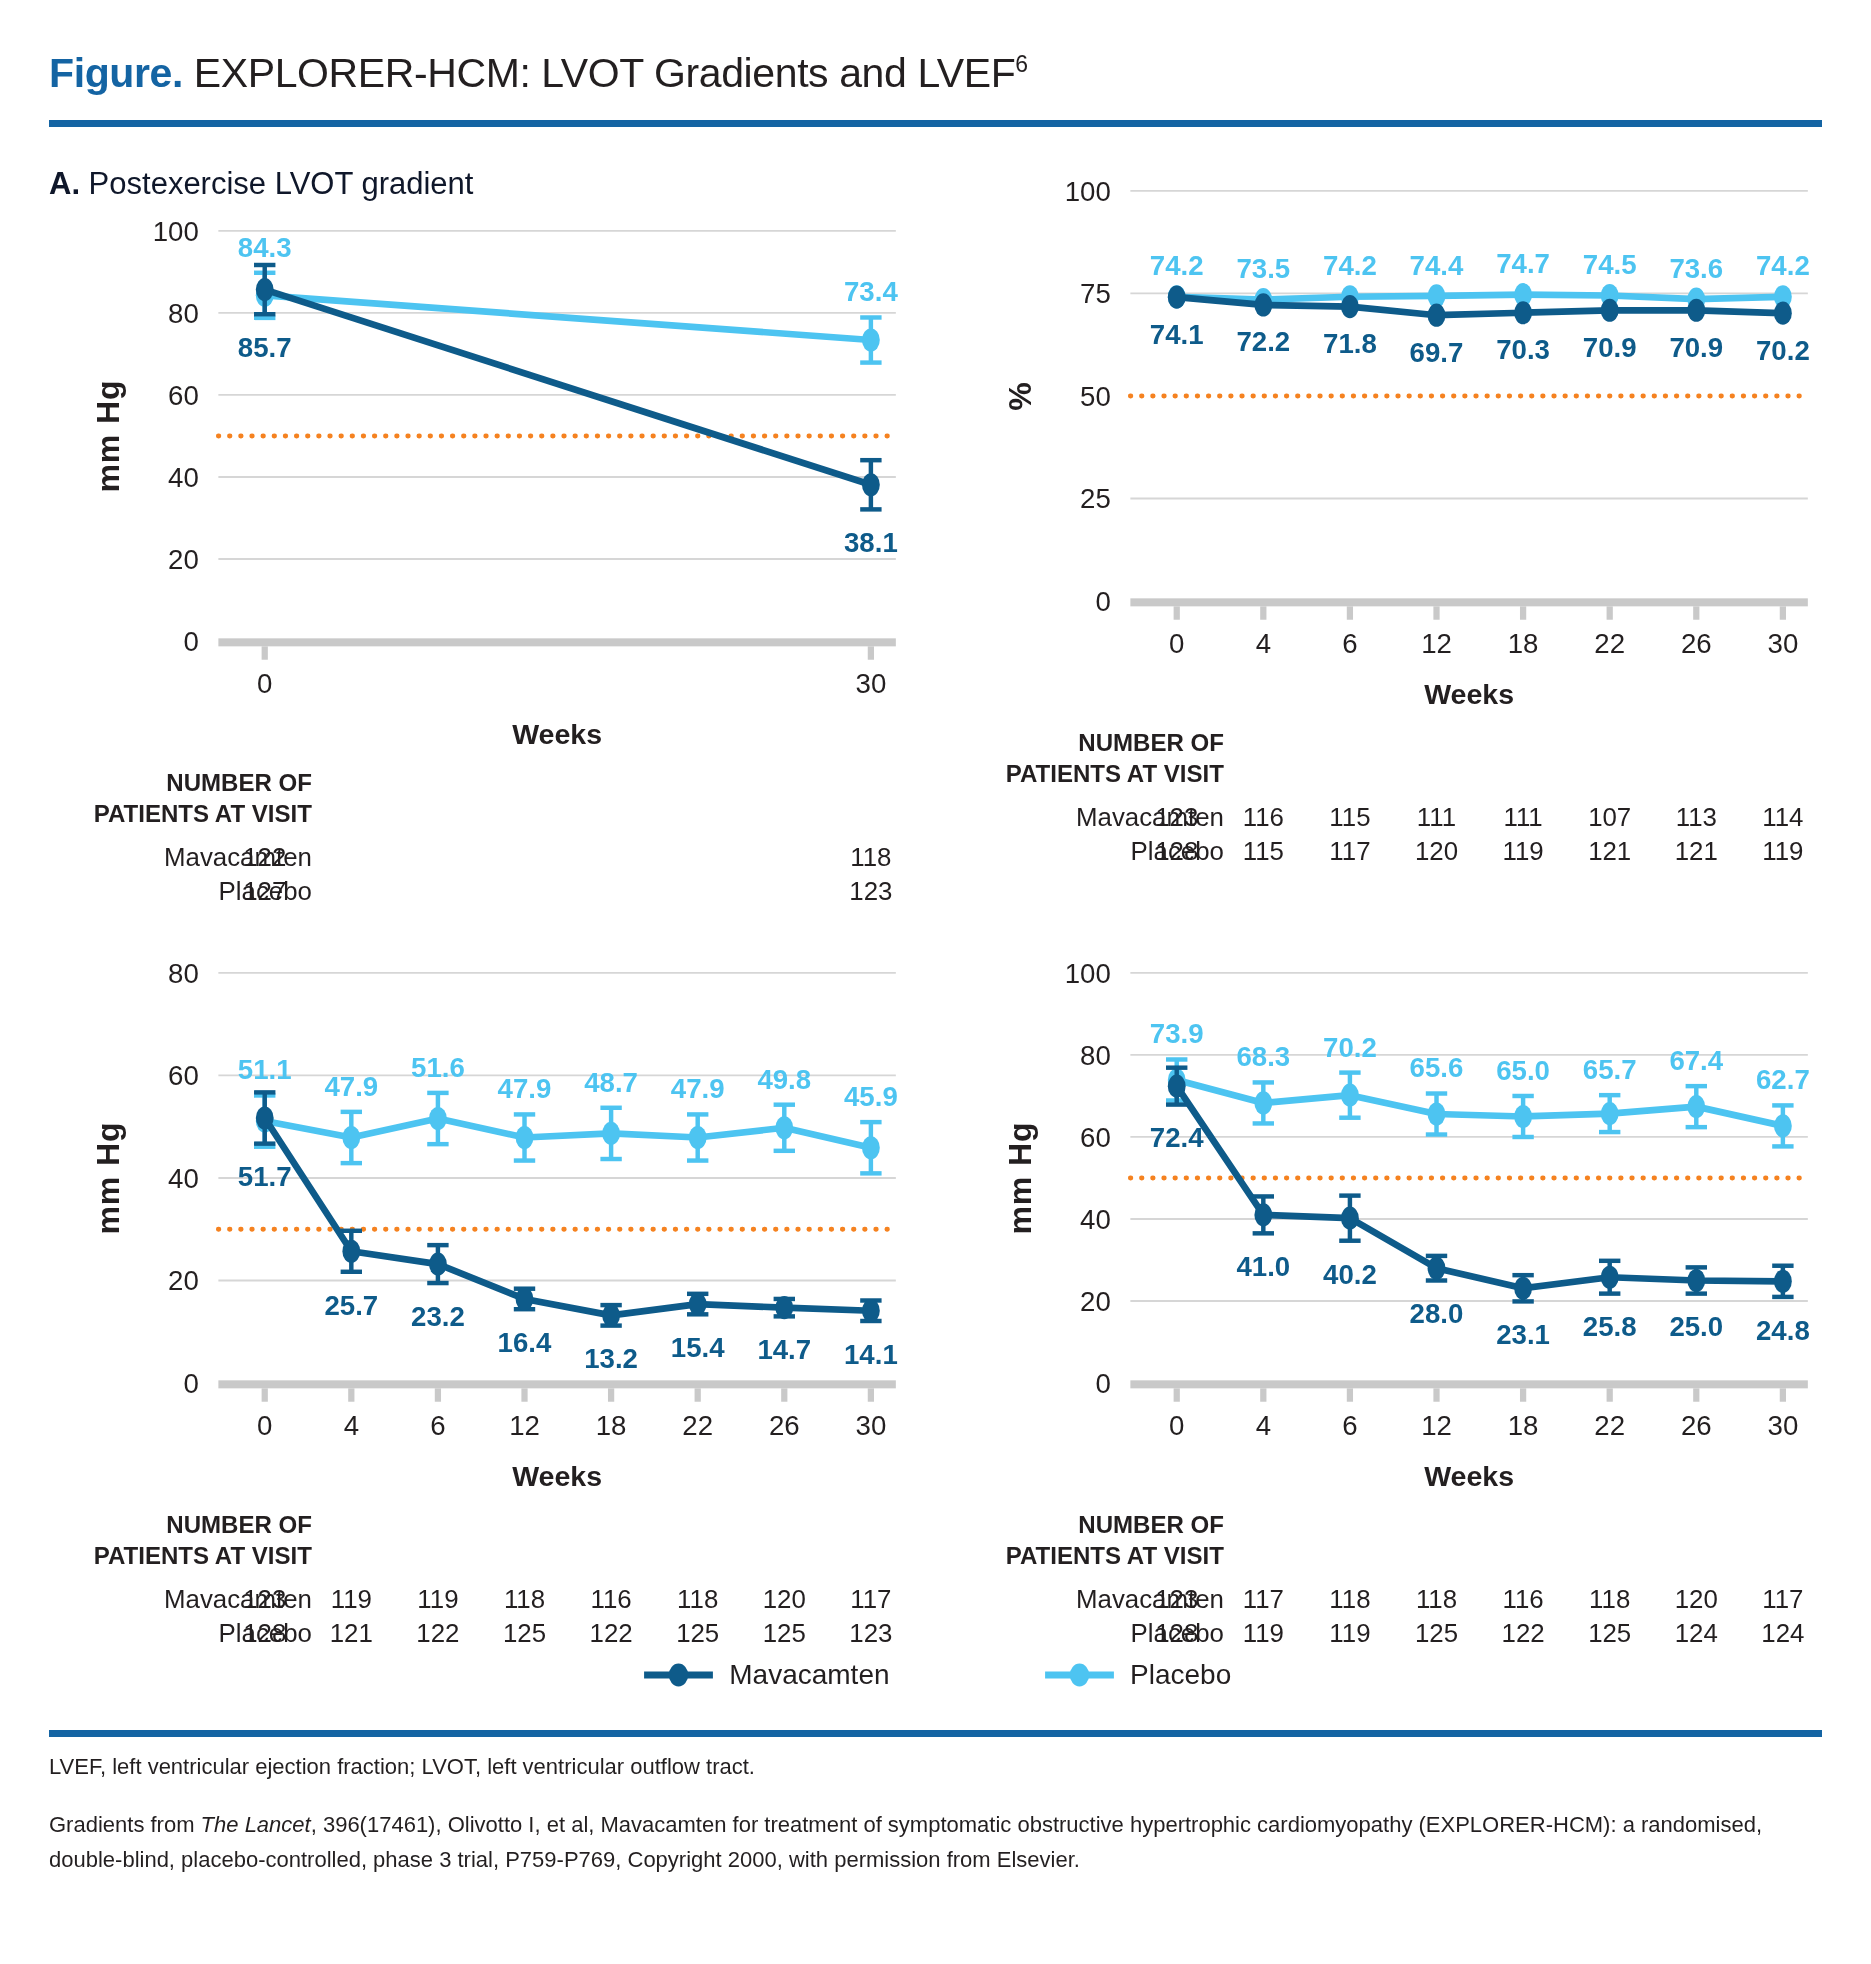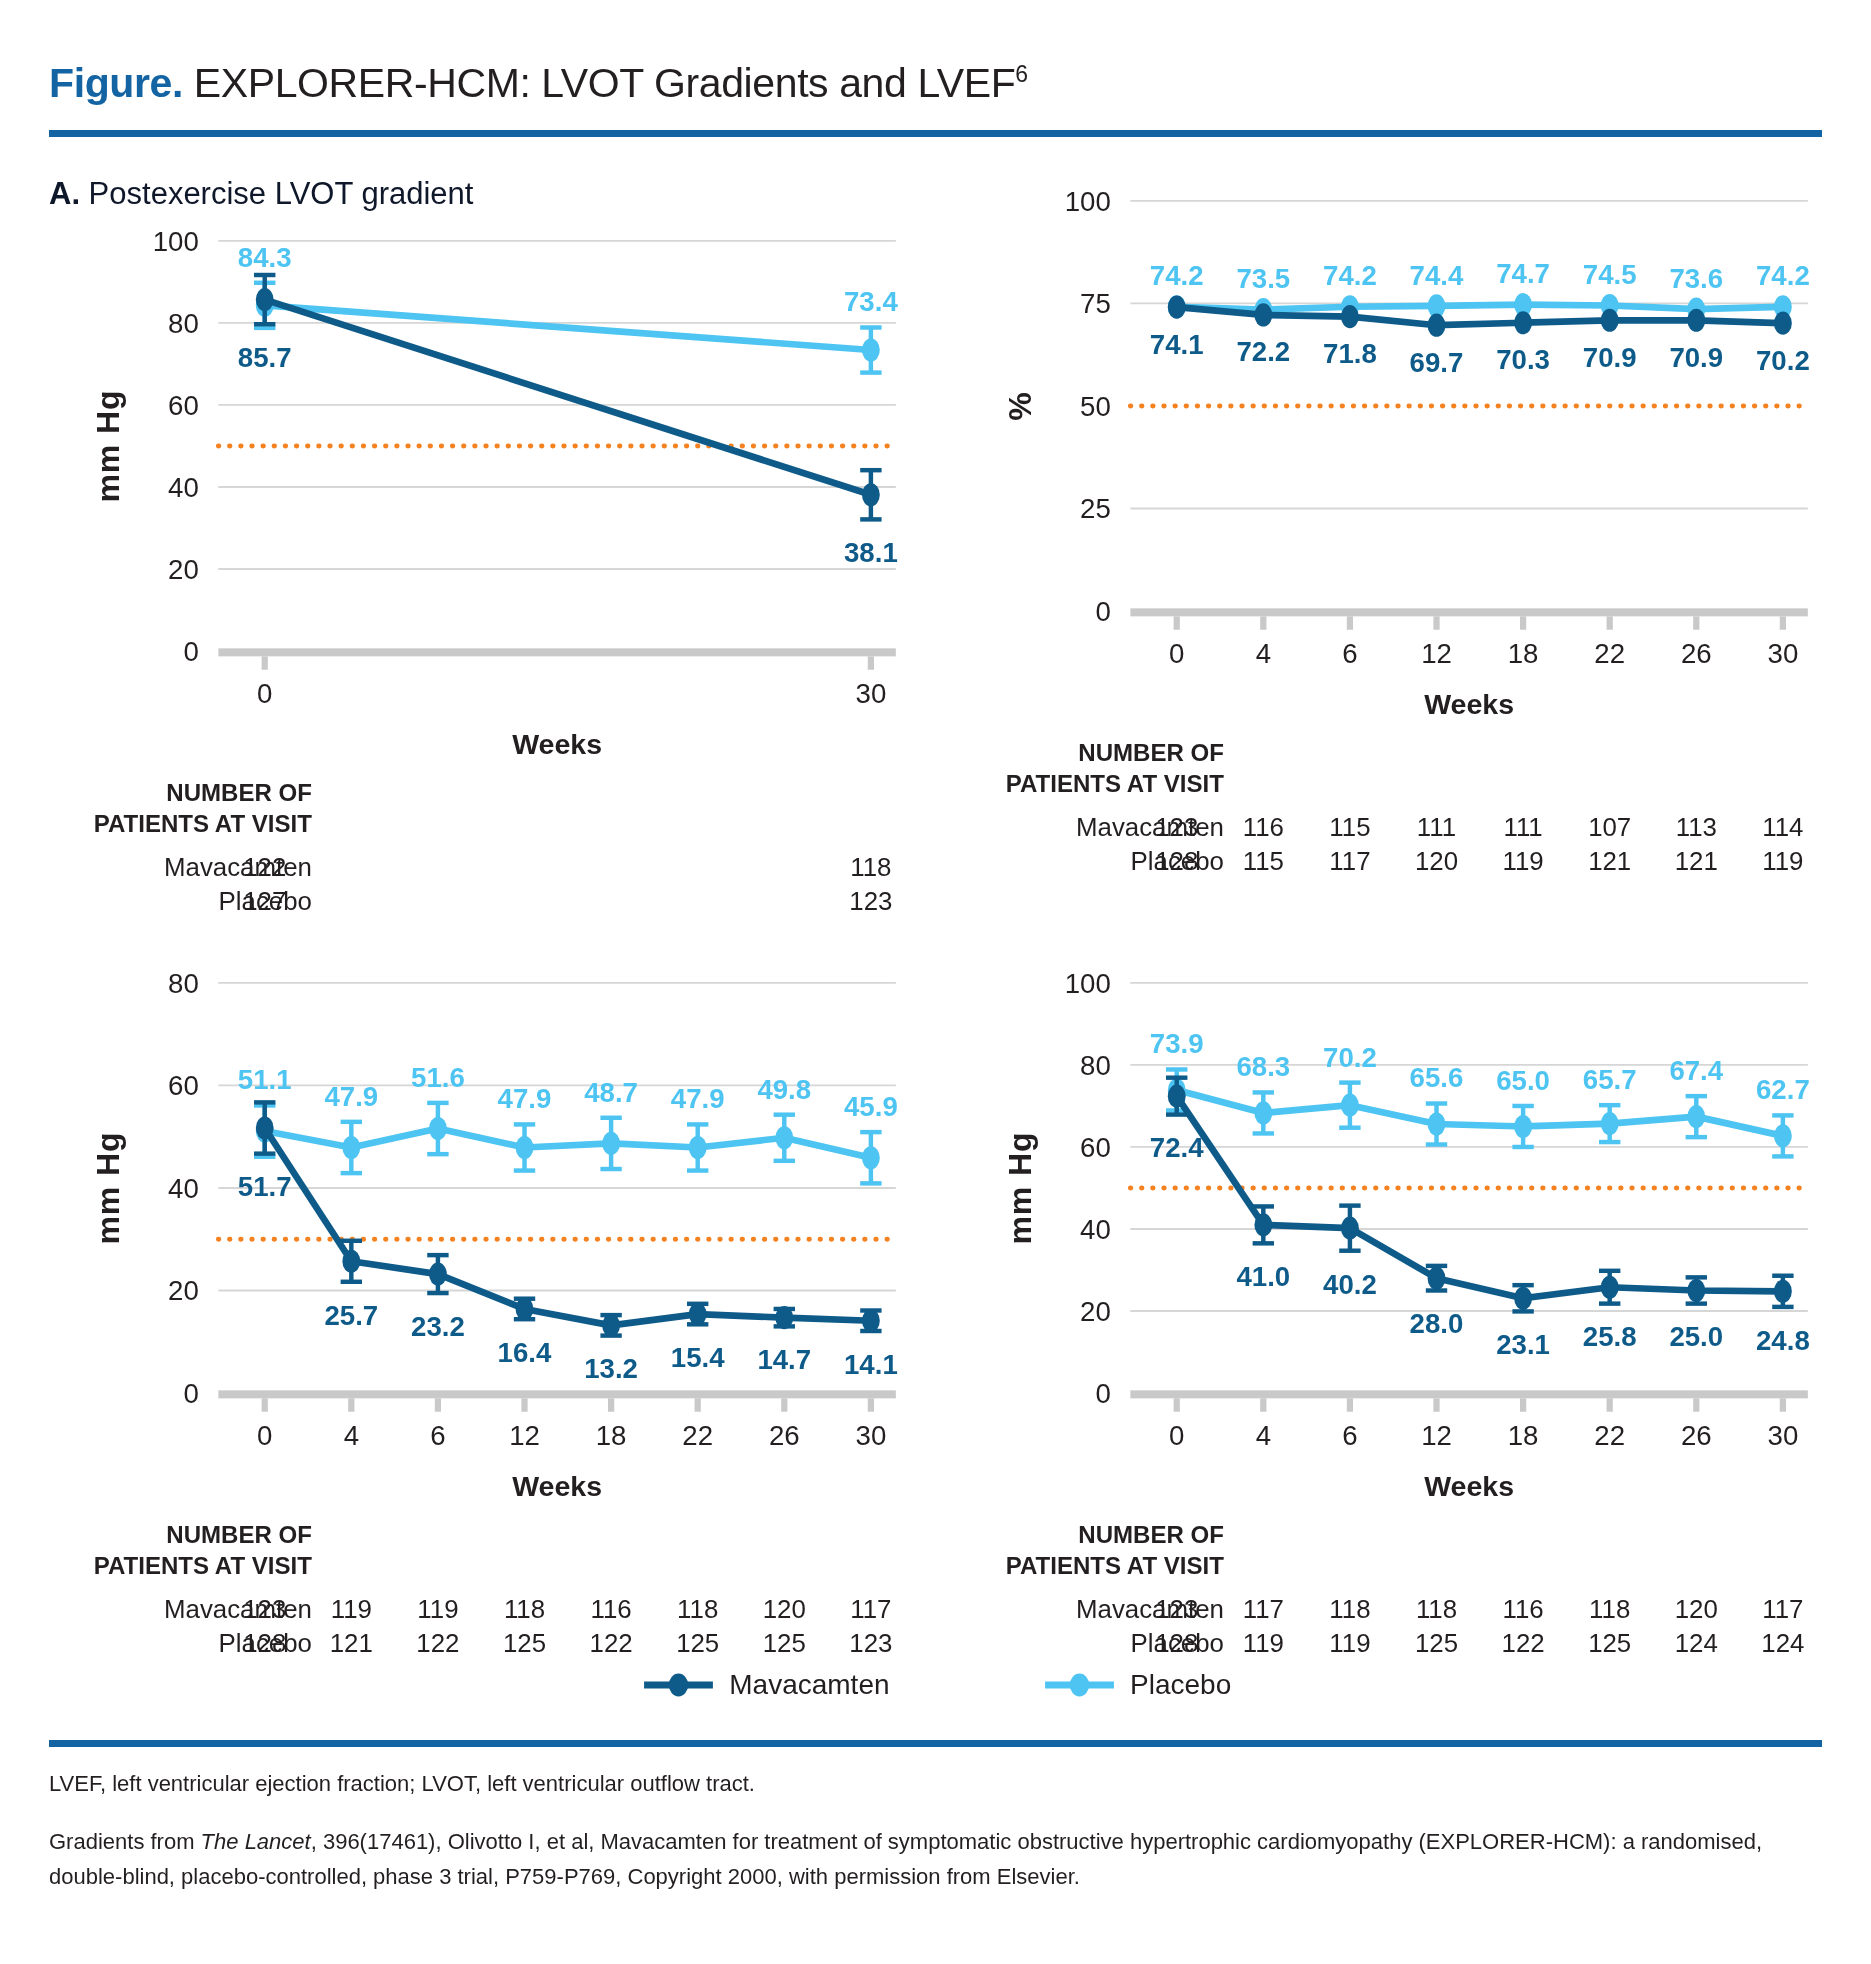--- a/index.html
+++ b/index.html
@@ -1,30 +1,30 @@
 <!DOCTYPE html>
 <html style="font-size:14.3px"><head>
 <meta charset="utf-8">
 <style>
   html,body{margin:0;padding:0;background:#fff;}
   body{width:1871px;height:1964px;font-family:"Liberation Sans",sans-serif;color:#231f20;overflow:hidden;}
-  .page{position:relative;width:1871px;height:1642px;box-sizing:border-box;padding:10px 49px;}
+  .page{position:relative;width:1871px;height:1642px;box-sizing:border-box;padding:0 49px;}
   h1{margin:0;padding-top:50px;font-size:41px;font-weight:normal;color:#231f20;letter-spacing:-0.4px;}
   h1 .fig-label{color:#1464a3;font-weight:bold;}
   h1 sup{font-size:23px;}
   .rule{height:7.1px;background:#1464a3;border:none;margin:23px 0 0 0;}
   .panels{display:grid;grid-template-columns:1fr 1fr;column-gap:50px;row-gap:36px;margin-top:39px;}
   .panel{width:862px;}
   .panel-title{font-size:31px;margin:0 0 3.6px 0;color:#0f172a;}
   .panel-title b{font-weight:bold;}
   .panel svg{display:block;width:862px;height:auto;}
   .legend{display:flex;justify-content:center;align-items:center;gap:151px;margin-top:5.3px;}
   .legend-item{display:flex;align-items:center;gap:12.5px;font-size:28px;color:#231f20;}
   .rule2{margin-top:39px;}
-  .footer{margin-top:19px;font-size:22px;line-height:1.6;max-width:1773px;}
+  .footer{margin-top:12px;font-size:22px;line-height:1.6;max-width:1773px;}
   .footer p{margin:0 0 23px 0;}
   .footer .it{font-style:italic;}
   text{font-family:"Liberation Sans",sans-serif;}
 </style>
 </head>
 <body>
 
 <div class="page">
 
   <h1><span class="fig-label">Figure.</span><span> EXPLORER-HCM: LVOT Gradients and LVEF</span><sup>6</sup></h1>

